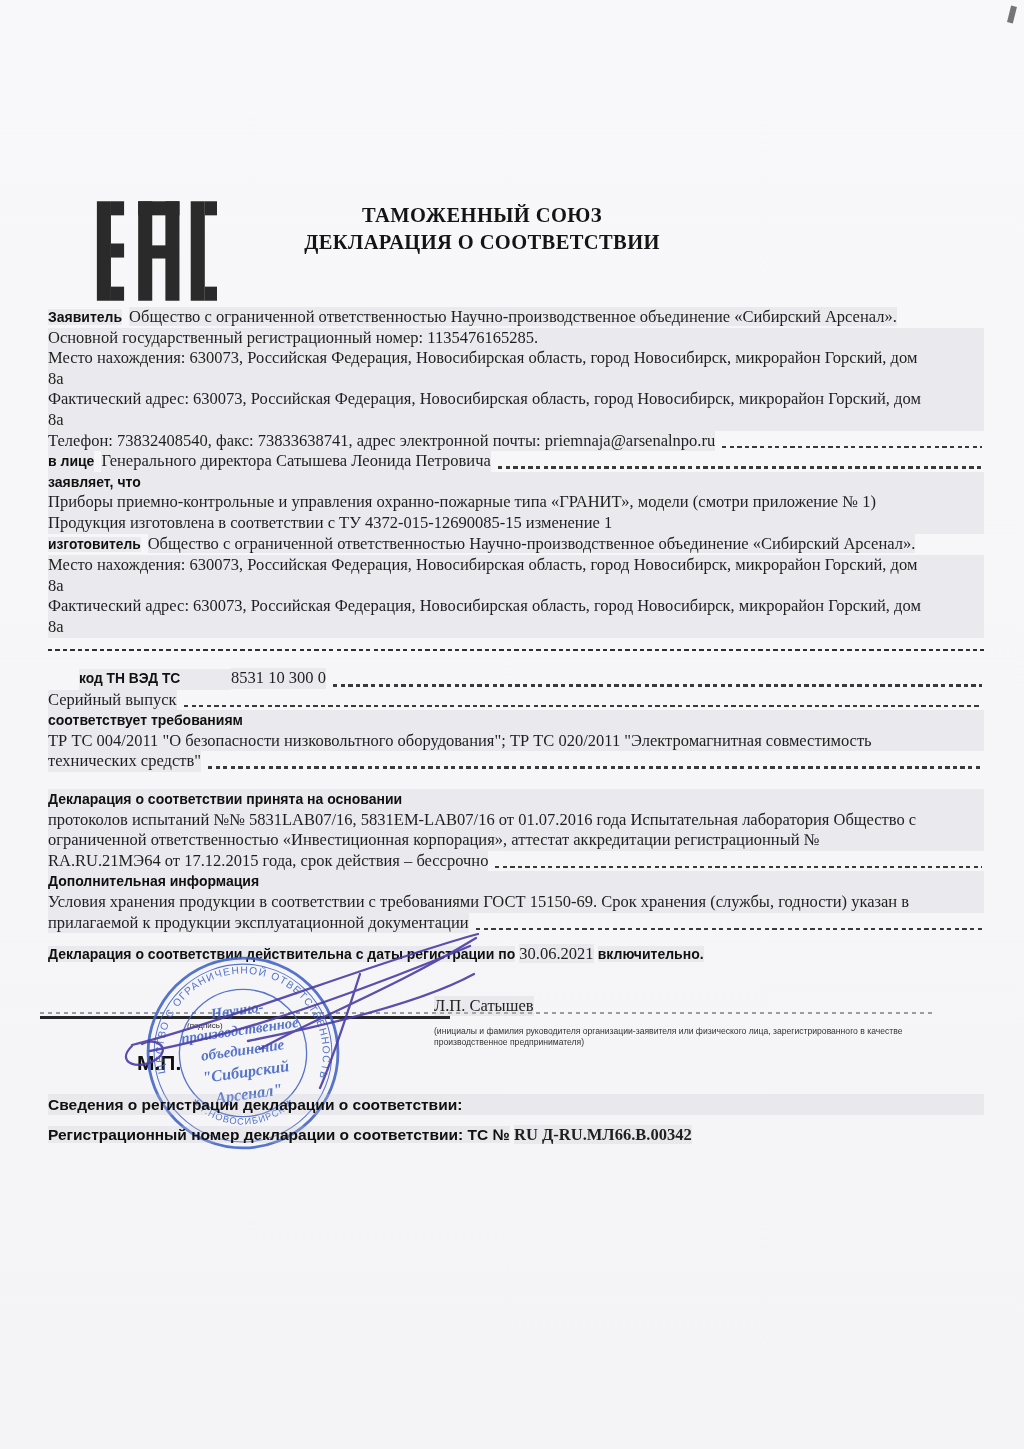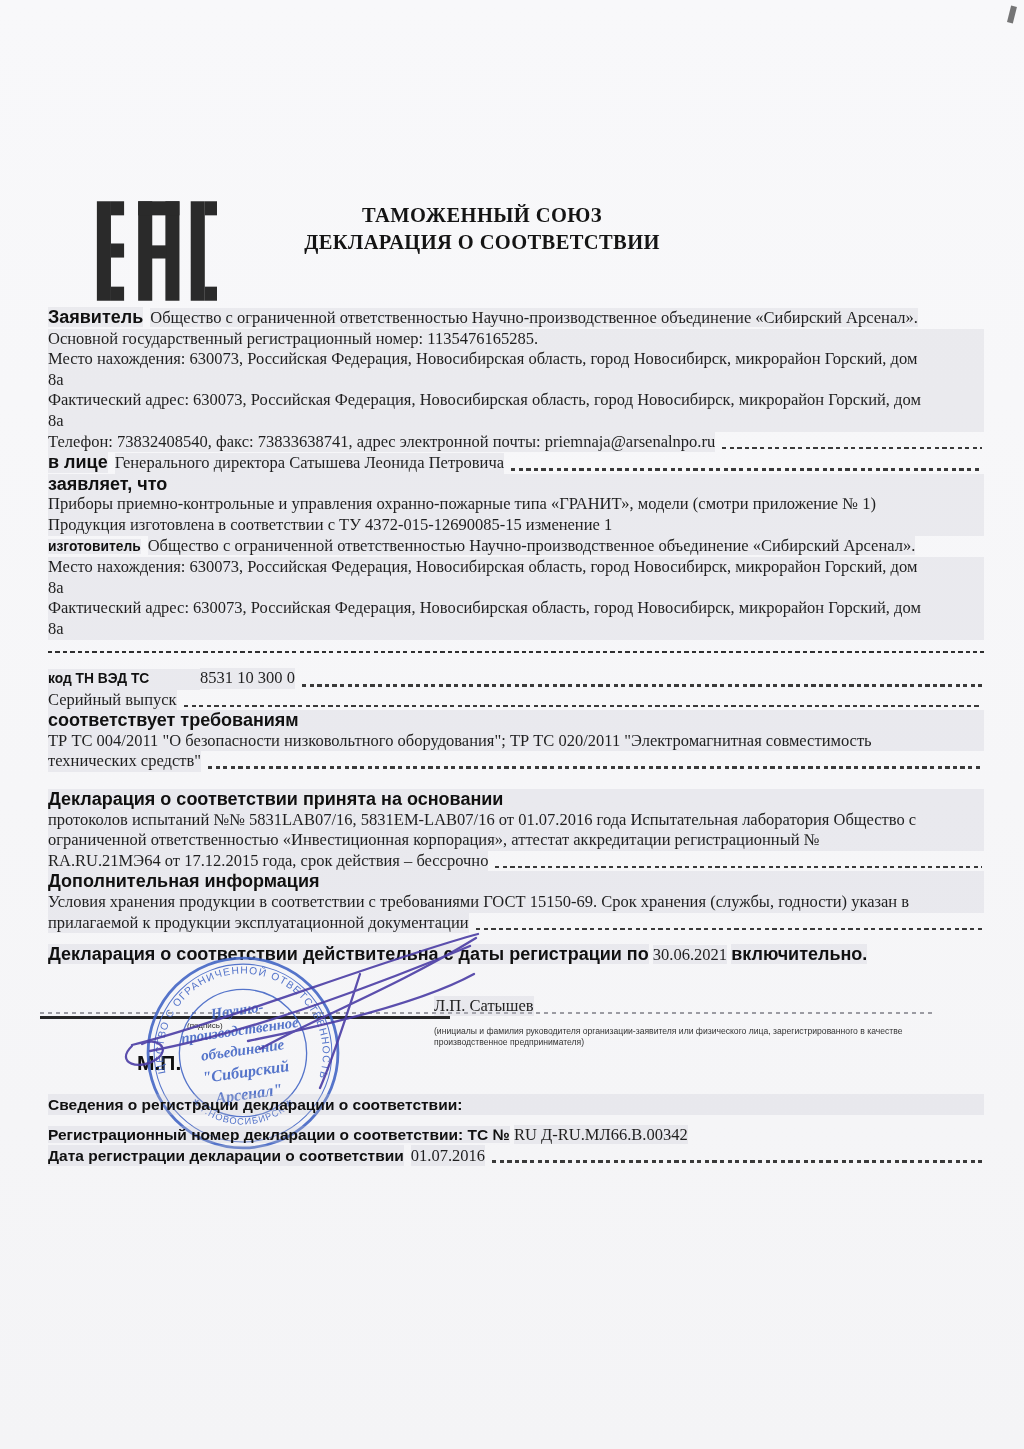--- a/index.html
+++ b/index.html
@@ -7,49 +7,49 @@
         background:linear-gradient(180deg,#f8f8fa 0%,#f6f6f8 55%,#f4f4f6 100%);
         font-family:"Liberation Serif",serif;color:#1f1f1f;}
   
   .eac{position:absolute;left:95px;top:197px;width:122px;height:108px;}
   .title{position:absolute;left:162px;top:202px;width:640px;text-align:center;
          font-weight:bold;font-size:20.5px;line-height:27px;letter-spacing:.4px;color:#141414;}
   
   .blk{position:absolute;left:48px;right:40px;line-height:20.6px;font-size:16.5px;}
   .blk-top{top:307px;}
   .blk-mid{top:668px;}
-  .lbl{font-family:"Liberation Sans",sans-serif;font-weight:bold;font-size:18px;color:#101010;}
+  .lbl{font-family:"Liberation Sans",sans-serif;font-weight:bold;font-size:14px;color:#101010;}
   .lbl-sm{font-size:13.8px;}
   .hl{background:rgba(196,196,208,.26);}
   .row{display:flex;align-items:baseline;}
   .dashfill{flex:1;height:2.6px;margin:0 2px 3px 7px;align-self:flex-end;
             background:repeating-linear-gradient(90deg,#3a3a3a 0 4.3px,transparent 4.3px 7.6px);}
   .dashrule{height:2.8px;margin-top:11px;
             background:repeating-linear-gradient(90deg,#2f2f2f 0 4.3px,transparent 4.3px 7.4px);}
   .gap18{height:17px;}
-  .codecol{flex:0 0 152px;}
+  .codecol{flex:0 0 152px;margin-left:31px;}
   
   .validity{position:absolute;left:48px;right:40px;top:944px;font-size:16.5px;}
   
   .sig-dash-light{position:absolute;left:40px;right:88px;top:1012px;height:2.4px;
             background:repeating-linear-gradient(90deg,#9b9ba2 0 4px,transparent 4px 8px);}
   .sig-line{position:absolute;left:40px;top:1016px;width:410px;height:2.6px;background:#262626;}
   .sig-caption{position:absolute;left:160px;top:1021px;font-family:"Liberation Sans",sans-serif;
             font-size:8px;color:#2b2b2b;padding-left:27px;}
   .sig-name{position:absolute;left:434px;top:996px;font-size:16.5px;color:#222;}
   .sig-note{position:absolute;left:434px;top:1026px;width:480px;font-family:"Liberation Sans",sans-serif;
             font-size:8.6px;line-height:10.5px;color:#333;}
   .mp{position:absolute;left:137px;top:1051px;font-family:"Liberation Sans",sans-serif;
       font-weight:bold;font-size:21px;color:#101010;}
   .stamp{position:absolute;left:142px;top:950px;width:202px;height:206px;opacity:.88;}
   .signature-ink{position:absolute;left:108px;top:916px;width:400px;height:200px;}
   
   .registration{position:absolute;left:48px;right:40px;top:1094px;
       font-family:"Liberation Sans",sans-serif;font-weight:bold;font-size:15.5px;line-height:21px;color:#101010;}
-  .reg-val{font-family:"Liberation Serif",serif;font-weight:normal;font-size:16.5px;color:#1f1f1f;}
+  .reg-val{font-family:"Liberation Serif",serif;font-weight:bold;font-size:16.5px;color:#1f1f1f;}
   .speck{position:absolute;left:1009px;top:6px;width:6px;height:17px;background:#4a4a4a;
       transform:rotate(14deg);opacity:.75;}
   .sp{display:inline-block;width:7px;}
 </style>
 </head>
 <body>
 
 <div id="page">
 
   <div class="speck"></div>
@@ -187,21 +187,15 @@
     </g>
   </svg>
 
   <div class="registration">
     <div class="hl">Сведения о регистрации декларации о соответствии:</div>
     <div style="height:9px"></div>
     <div>
       <span class="hl">Регистрационный номер декларации о соответствии: ТС №</span>
       <span class="reg-val hl">RU Д-RU.МЛ66.В.00342</span>
     </div>
-    <div class="row">
-      <span class="hl">Дата регистрации декларации о соответствии</span>
-        <span class="sp"></span>
-      <span class="reg-val hl">01.07.2016</span>
-      <span class="dashfill"></span>
-    </div>
   </div>
 
 </div>
 
 </body></html>

